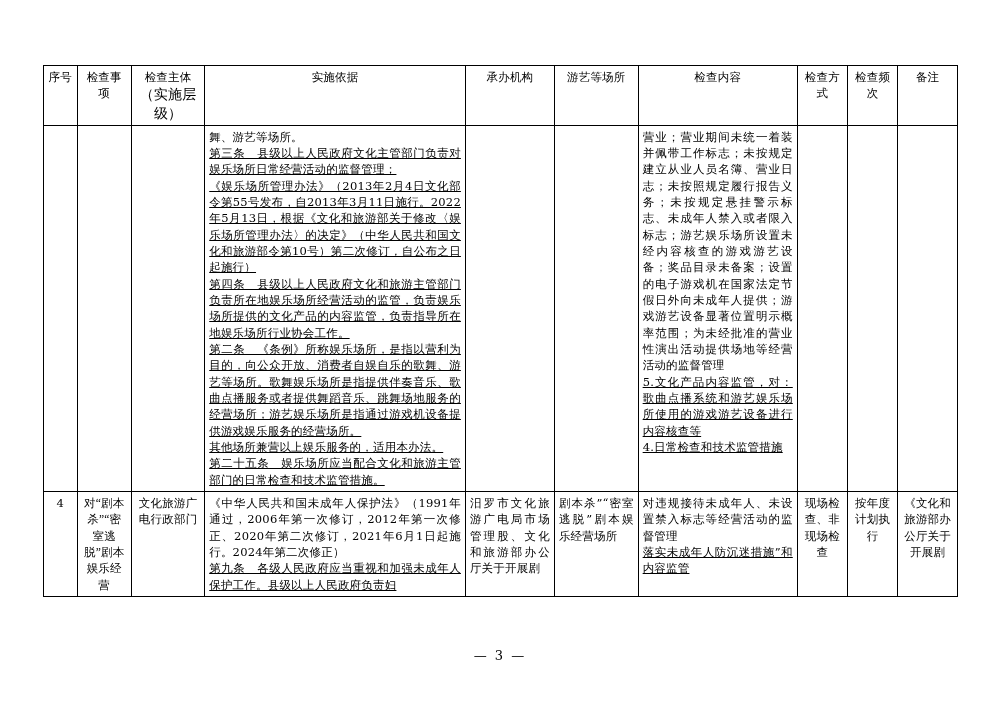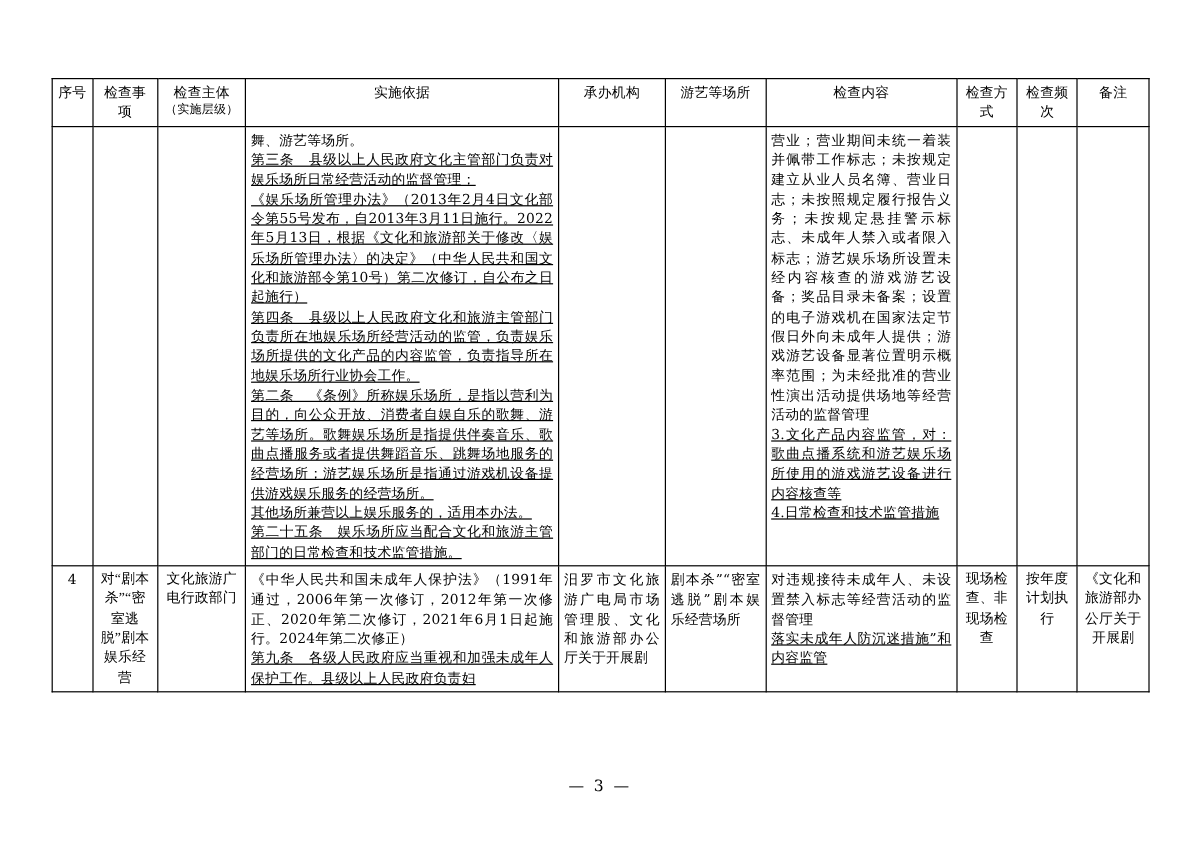--- a/index.html
+++ b/index.html
@@ -41,21 +41,21 @@
     letter-spacing: 0.2px;
   }
   thead th {
     text-align: center;
     vertical-align: middle;
     font-size: 12.5px;
     line-height: 1.35;
     padding: 7px 2px;
   }
   .hdr-sub {
-    font-size: 10px;
+    font-size: 14px;
     display: block;
     line-height: 1.3;
   }
   .c-seq { width: 32px; }
   .c-item { width: 52px; }
   .c-subject { width: 70px; }
   .c-basis { width: 249px; }
   .c-org { width: 85px; }
   .c-target { width: 80px; }
   .c-content { width: 152px; }
@@ -152,21 +152,21 @@
             <div class="para">《娱乐场所管理办法》（2013年2月4日文化部令第55号发布，自2013年3月11日施行。2022年5月13日，根据《文化和旅游部关于修改〈娱乐场所管理办法〉的决定》（中华人民共和国文化和旅游部令第10号）第二次修订，自公布之日起施行）</div>
             <div class="para">第四条　县级以上人民政府文化和旅游主管部门负责所在地娱乐场所经营活动的监管，负责娱乐场所提供的文化产品的内容监管，负责指导所在地娱乐场所行业协会工作。</div>
             <div class="para">第二条　《条例》所称娱乐场所，是指以营利为目的，向公众开放、消费者自娱自乐的歌舞、游艺等场所。歌舞娱乐场所是指提供伴奏音乐、歌曲点播服务或者提供舞蹈音乐、跳舞场地服务的经营场所；游艺娱乐场所是指通过游戏机设备提供游戏娱乐服务的经营场所。</div>
             <div class="para">其他场所兼营以上娱乐服务的，适用本办法。</div>
             <div class="para">第二十五条　娱乐场所应当配合文化和旅游主管部门的日常检查和技术监管措施。</div>
           </td>
         <td class="cell"></td>
         <td class="cell"></td>
         <td class="cell">
             <div class="para">营业；营业期间未统一着装并佩带工作标志；未按规定建立从业人员名簿、营业日志；未按照规定履行报告义务；未按规定悬挂警示标志、未成年人禁入或者限入标志；游艺娱乐场所设置未经内容核查的游戏游艺设备；奖品目录未备案；设置的电子游戏机在国家法定节假日外向未成年人提供；游戏游艺设备显著位置明示概率范围；为未经批准的营业性演出活动提供场地等经营活动的监督管理</div>
-            <div class="para">3.文化产品内容监管，对：歌曲点播系统和游艺娱乐场所使用的游戏游艺设备进行内容核查等</div>
+            <div class="para">5.文化产品内容监管，对：歌曲点播系统和游艺娱乐场所使用的游戏游艺设备进行内容核查等</div>
             <div class="para">4.日常检查和技术监管措施</div>
           </td>
         <td class="cell narrow"></td>
         <td class="cell narrow"></td>
         <td class="cell narrow"></td>
       </tr>
       <tr>
         <td class="cell center">4</td>
         <td class="cell narrow">对“剧本杀”“密室逃脱”剧本娱乐经营</td>
         <td class="cell narrow">文化旅游广电行政部门</td>

